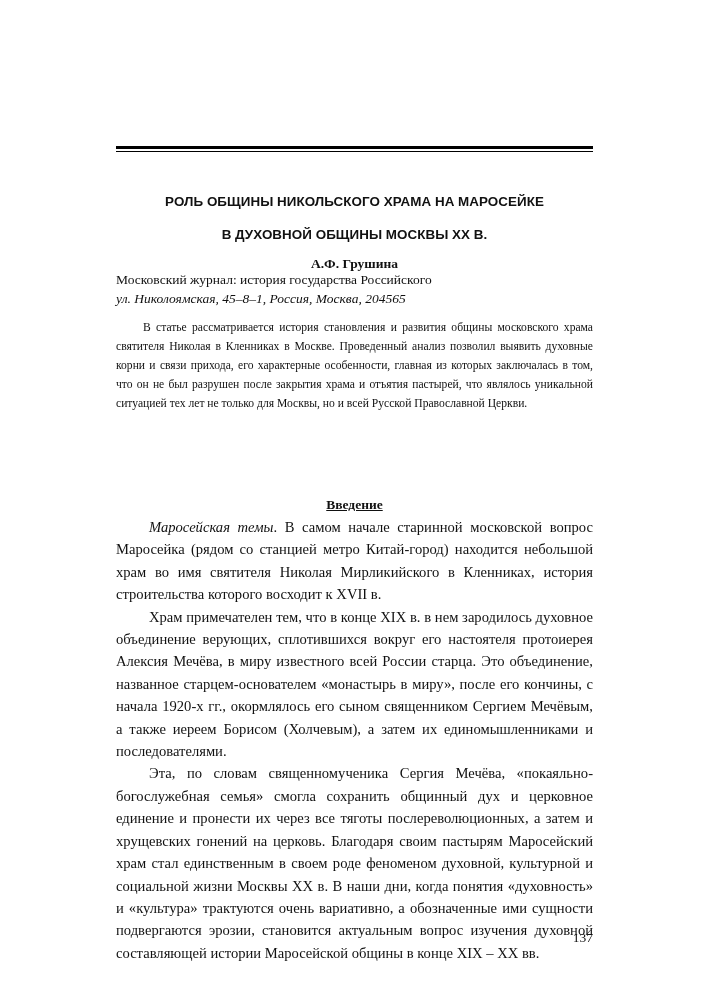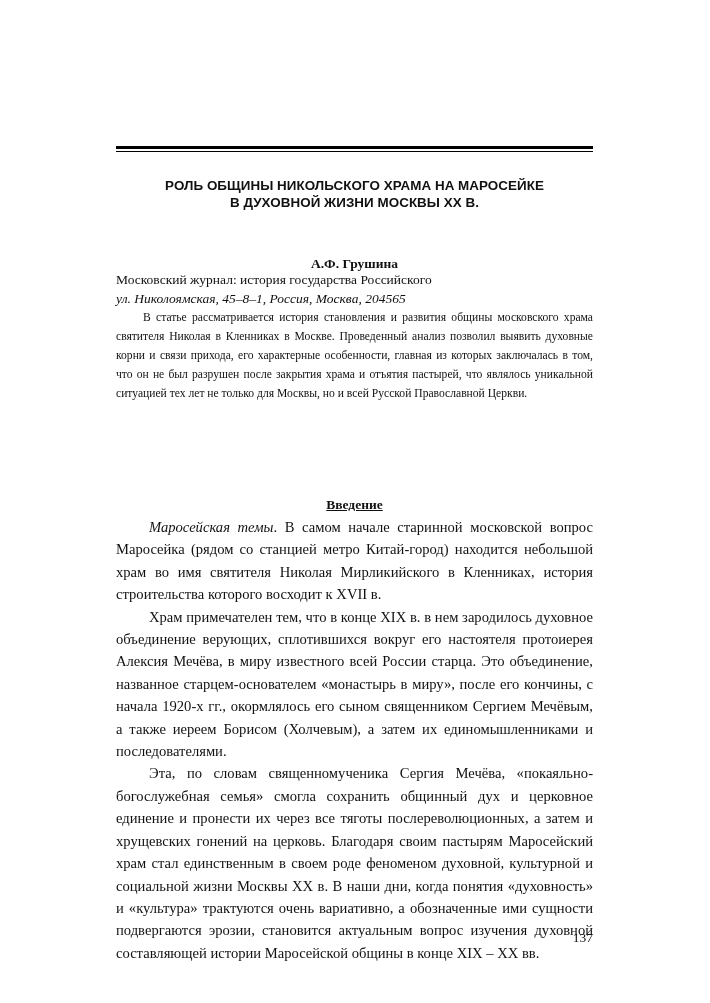--- a/index.html
+++ b/index.html
@@ -43,21 +43,21 @@
       left: 0;
       top: 177px;
       width: 477px;
       text-align: center;
       font-family: "Liberation Sans", "DejaVu Sans", sans-serif;
       font-weight: bold;
       font-size: 13.4px;
       line-height: 17px;
       letter-spacing: 0.05px;
     }
-    .title div { white-space: nowrap; }
+    .title div { white-space: nowrap; margin-top: 16px; }
     .author {
       position: absolute;
       left: 0;
       top: 236px;
       width: 477px;
       text-align: center;
       font-weight: bold;
       font-size: 13.5px;
       line-height: 16px;
       margin-top: 20px;
@@ -68,21 +68,21 @@
       top: 270px;
       width: 477px;
       text-align: left;
       font-size: 13.5px;
       line-height: 19px;
     }
     .affil .addr { font-style: italic; }
     .abstract {
       position: absolute;
       left: 0;
-      top: 308px;
+      top: 318px;
       width: 477px;
       font-size: 11.6px;
       line-height: 19px;
       text-align: justify;
       text-indent: 27px;
     }
     .keywords {
       position: absolute;
       left: 0;
       top: 429px;
@@ -129,21 +129,21 @@
   </style>
 </head>
 <body>
 
 <div class="page">
   <div class="rule-thick"></div>
   <div class="rule-thin"></div>
 
   <div class="title">
     <div>РОЛЬ ОБЩИНЫ НИКОЛЬСКОГО ХРАМА НА МАРОСЕЙКЕ</div>
-    <div>В ДУХОВНОЙ ЖИЗНИ МОСКВЫ XX В.</div>
+    <div>В ДУХОВНОЙ ОБЩИНЫ МОСКВЫ XX В.</div>
   </div>
 
   <div class="author">А.Ф. Грушина</div>
 
   <div class="affil">
     <div>Московский журнал: история государства Российского</div>
     <div class="addr">ул. Николоямская, 45–8–1, Россия, Москва, 204565</div>
   </div>
 
   <div class="abstract">В статье рассматривается история становления и развития общины московского храма святителя Николая в Кленниках в Москве. Проведенный анализ позволил выявить духовные корни и связи прихода, его характерные особенности, главная из которых заключалась в том, что он не был разрушен после закрытия храма и отъятия пастырей, что являлось уникальной ситуацией тех лет не только для Москвы, но и всей Русской Православной Церкви.</div>

